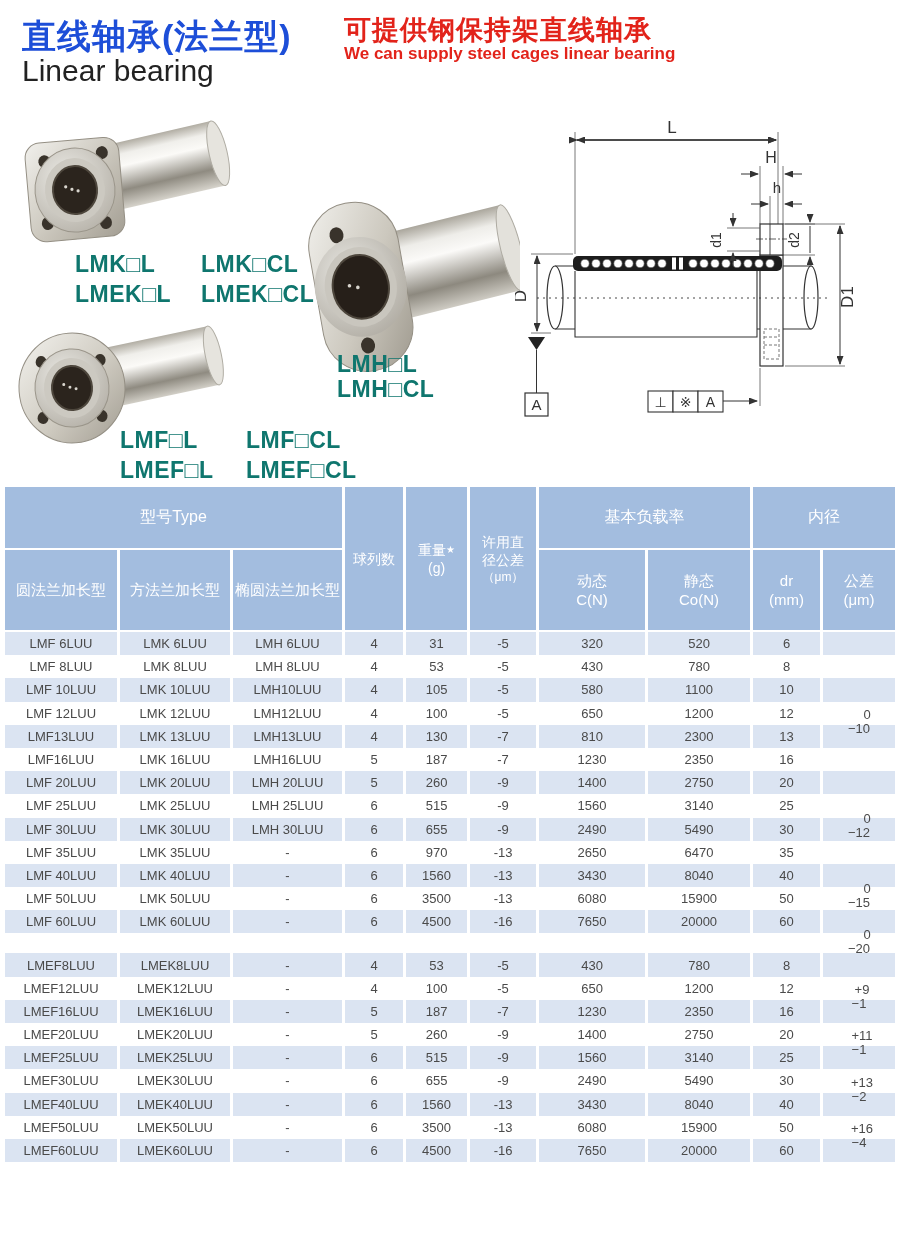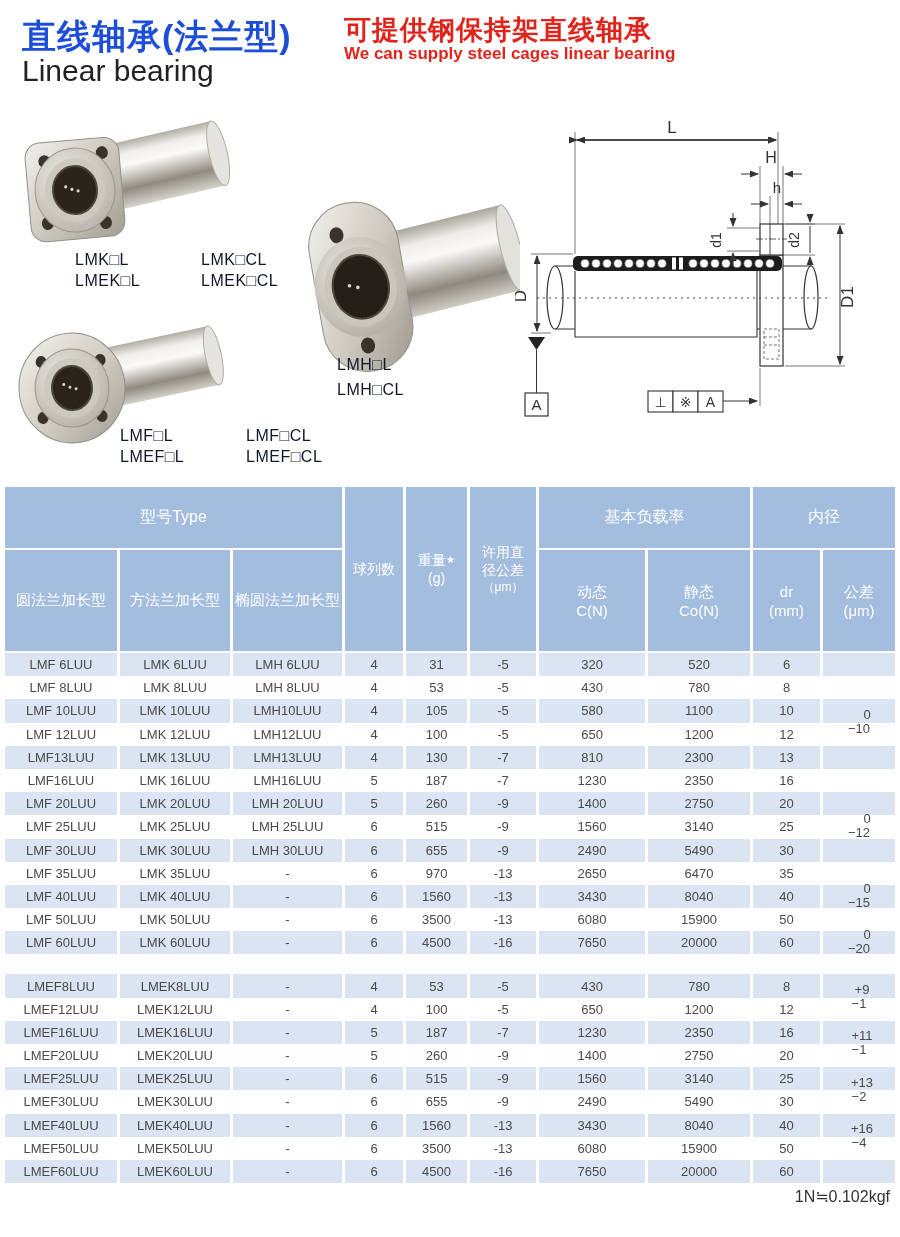--- a/index.html
+++ b/index.html
@@ -5,34 +5,34 @@
   html,body{margin:0;padding:0;background:#fff;}
   .page{position:relative;width:900px;height:1237px;background:#fff;overflow:hidden;
         font-family:"Liberation Sans","DejaVu Sans",sans-serif;}
   
   .title-cn{position:absolute;left:22px;top:14px;font-size:34px;font-weight:bold;letter-spacing:1px;}
   .title-en{position:absolute;left:22px;top:54px;font-size:30px;color:#222;text-align:center;}
   .promo-cn{position:absolute;left:344px;top:12px;font-size:27px;font-weight:bold;letter-spacing:1px;}
   .promo-en{position:absolute;left:344px;top:44px;font-size:17px;font-weight:bold;}
   
   .photo{position:absolute;}
-  .plabels{position:absolute;color:#0f172a;font-size:16px;letter-spacing:.5px;}
+  .plabels{position:absolute;color:#0f766e;font-size:23px;letter-spacing:.5px;font-weight:bold;}
   .grid2{display:grid;grid-template-columns:100px auto;column-gap:26px;row-gap:3px;}
   .lmh-lines div{line-height:25px;}
   
   .diagram{position:absolute;left:515px;top:116px;}
   .diagram text{font-family:"Liberation Sans","DejaVu Sans",sans-serif;fill:#333;}
   
   .table-wrap{position:absolute;left:5px;top:487px;width:890px;}
   table.cat{border-collapse:separate;border-spacing:0;table-layout:fixed;width:890px;}
   .cat th{background:#a3bddf;color:#fff;font-weight:normal;text-align:center;vertical-align:middle;
           border-right:3px solid #fff;border-bottom:2px solid #fff;box-sizing:border-box;padding:0;}
   .cat th:last-child{border-right:none;}
   .cat tr.h1 th{height:63px;font-size:16px;margin-left:6px;}
-  .cat tr.h2 th{height:103px;font-size:15px;}
+  .cat tr.h2 th{height:82px;font-size:15px;}
   .cat th .sub{font-size:14px;line-height:18px;}
   .cat th .small{font-size:12px;line-height:16px;}
   .cat th .l{line-height:19px;}
   .cat td{height:23.2px;box-sizing:border-box;text-align:center;vertical-align:middle;
           font-size:13px;color:#4a4a4a;border-right:3px solid #fff;padding:0;}
   .cat td:last-child{border-right:none;}
   .cat tbody.data tr:nth-child(odd) td{background:#dbe4f2;}
   .cat tbody.data tr:nth-child(even) td{background:#fff;}
   .cat tbody.gap td{height:20px;background:#fff;border:none;}
   sup.star{font-size:10px;vertical-align:top;}
@@ -650,14 +650,13 @@
     <div class="tol tol7">
       <span class="s4">+13</span>
         <span>−2</span>
     </div>
     <div class="tol tol8">
       <span class="s4">+16</span>
         <span>−4</span>
     </div>
   </div>
 
-  <div class="footnote">1N≒0.102kgf</div>
 </div>
 
 </body></html>

